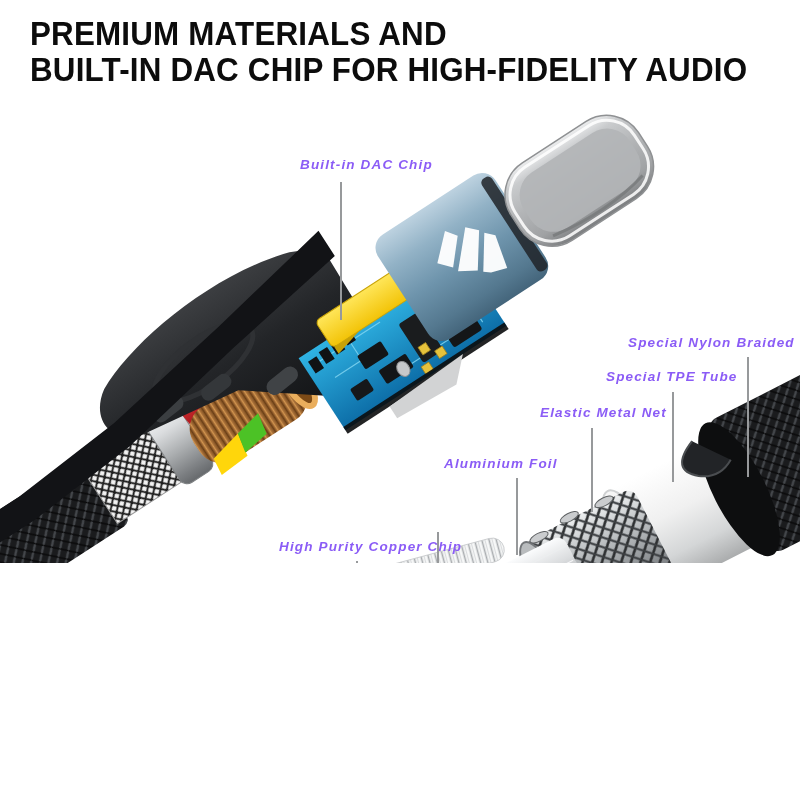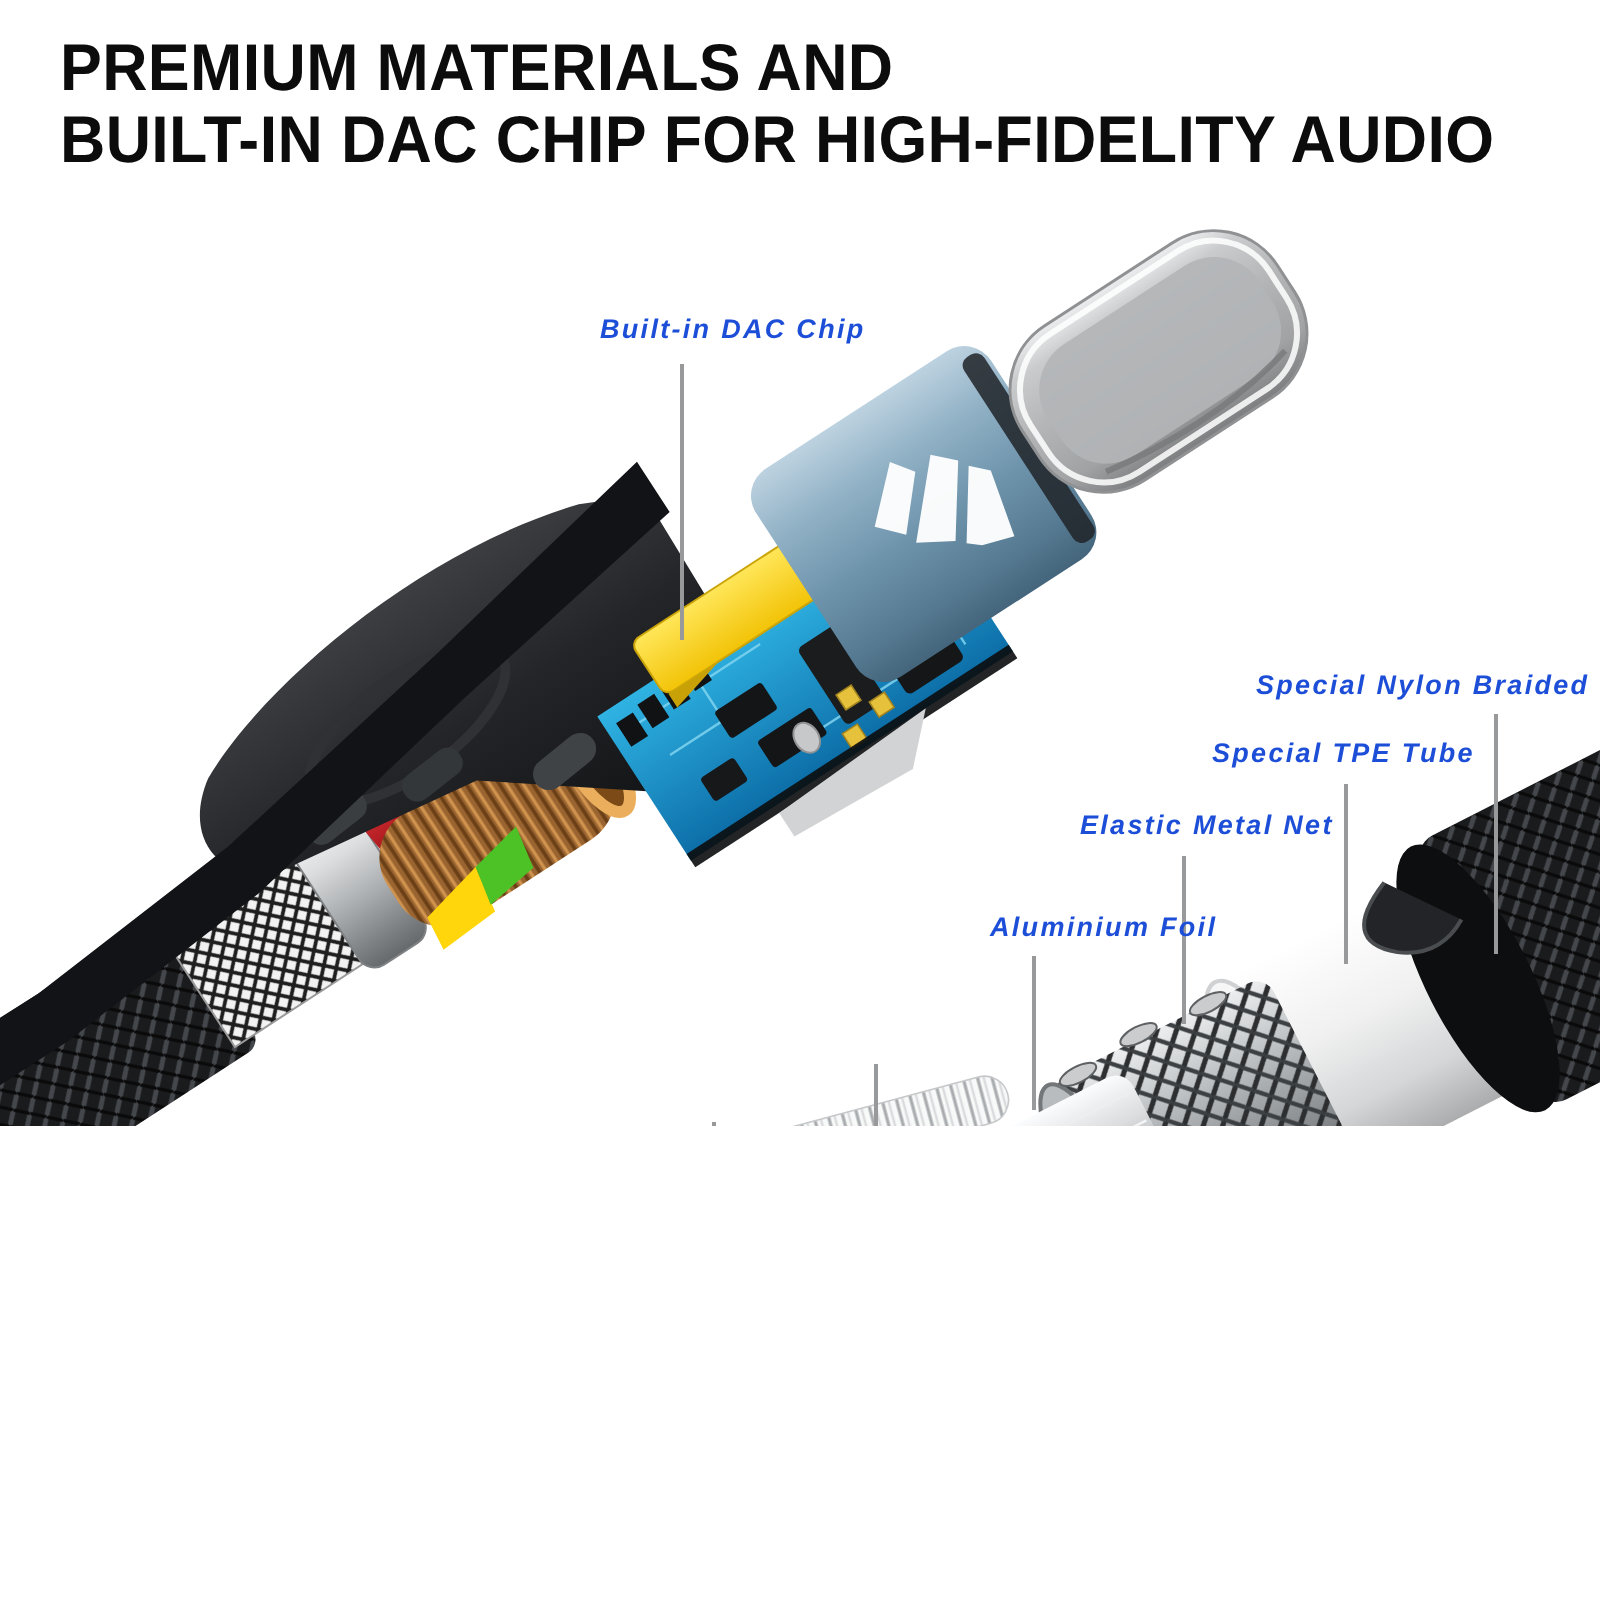--- a/index.html
+++ b/index.html
@@ -9,21 +9,21 @@
   }
   .headline {
     position:absolute; left:30px; top:16px; z-index:3;
     font-weight:bold; font-size:33px; line-height:36px; color:#0c0c0c;
     transform:scaleX(.95); transform-origin:left top; white-space:nowrap;
     letter-spacing:0.2px;
   }
   .scene { position:absolute; left:0; top:0; z-index:1; }
   .callout {
     position:absolute; z-index:4; font-style:italic; font-weight:bold;
-    font-size:13.5px; letter-spacing:1.15px; color:#1d4ed8; white-space:nowrap;
+    font-size:13.5px; letter-spacing:1.15px; color:#8b5cf6; white-space:nowrap;
   }
   .leader { position:absolute; z-index:2; width:1.5px; background:#97999b; }
 </style>
 </head>
 <body>
 
 <div class="stage">
 
   <svg class="scene" width="800" height="800" viewBox="0 0 800 800">
     <defs>
@@ -314,16 +314,18 @@
   <div class="leader" style="left:356px; top:561px; height:82px;"></div>
 
   <div class="callout" style="left:300px; top:157px;">
     <span>Built-in DAC Chip</span></div>
   <div class="callout" style="left:628px; top:335px;">
     <span>Special Nylon Braided Wire</span></div>
   <div class="callout" style="left:606px; top:369px;">
     <span>Special TPE Tube</span></div>
   <div class="callout" style="left:540px; top:405px;">
     <span>Elastic Metal Net</span></div>
-  <div class="callout" style="left:495px; top:456px;">
+  <div class="callout" style="left:444px; top:456px;">
     <span>Aluminium Foil</span></div>
+  <div class="callout" style="left:279px; top:539px;">
+    <span>High Purity Copper Chip</span></div>
 
 </div>
 
 </body></html>

